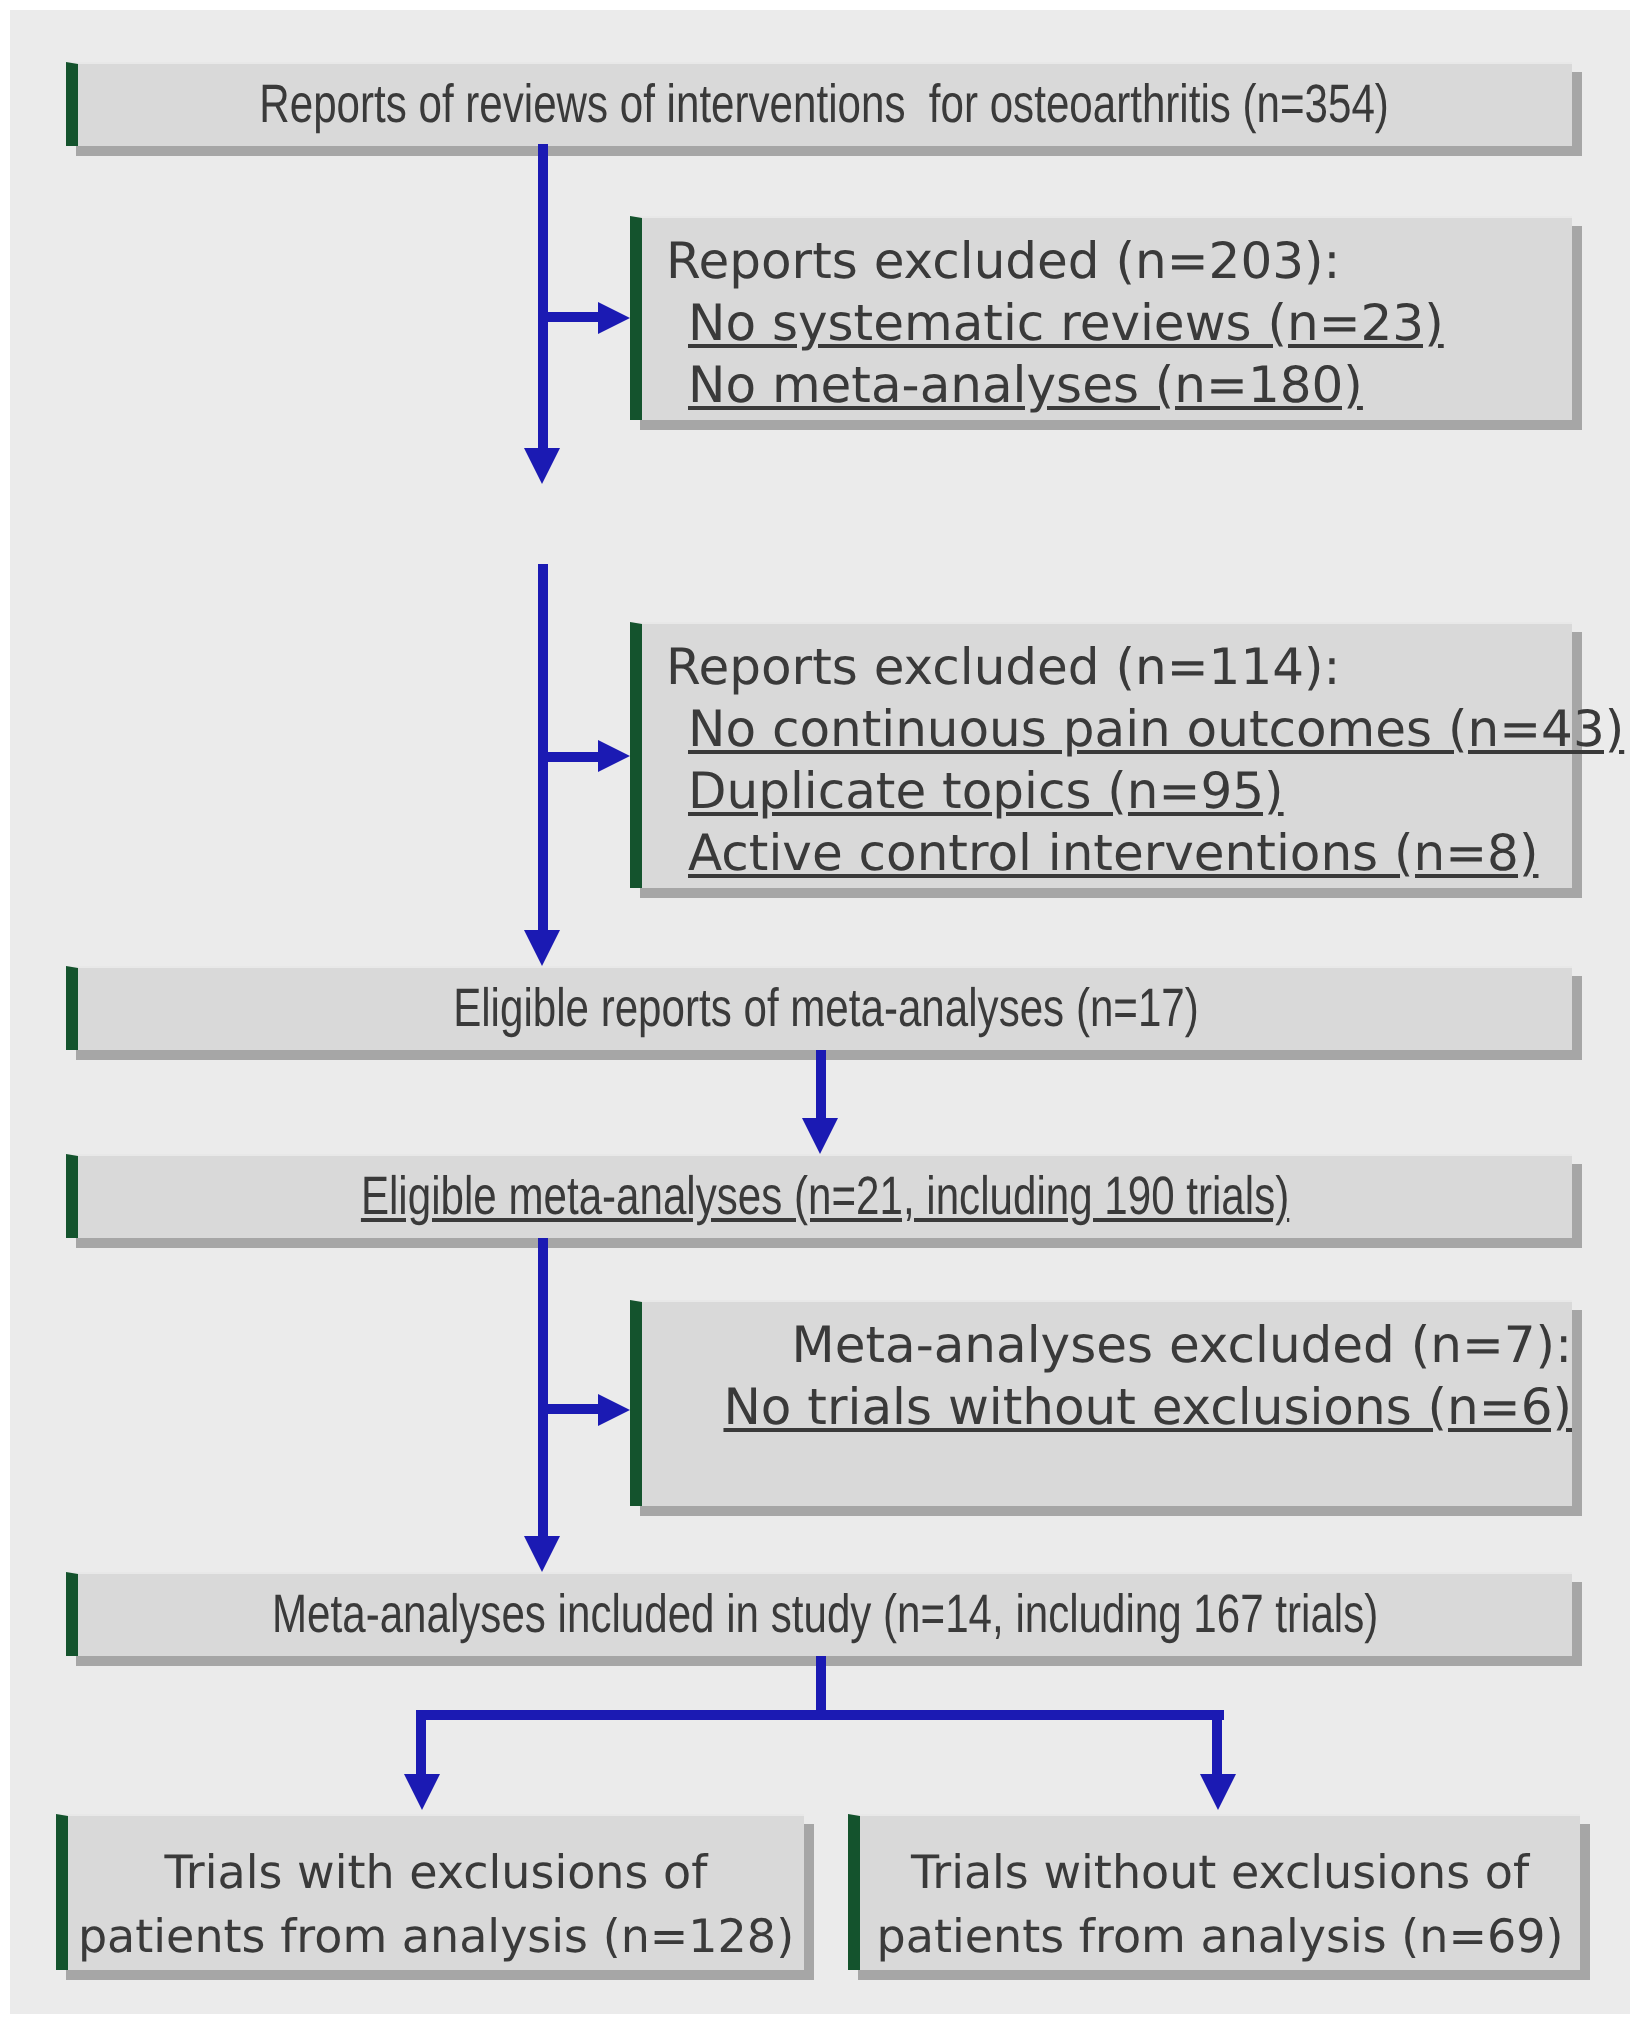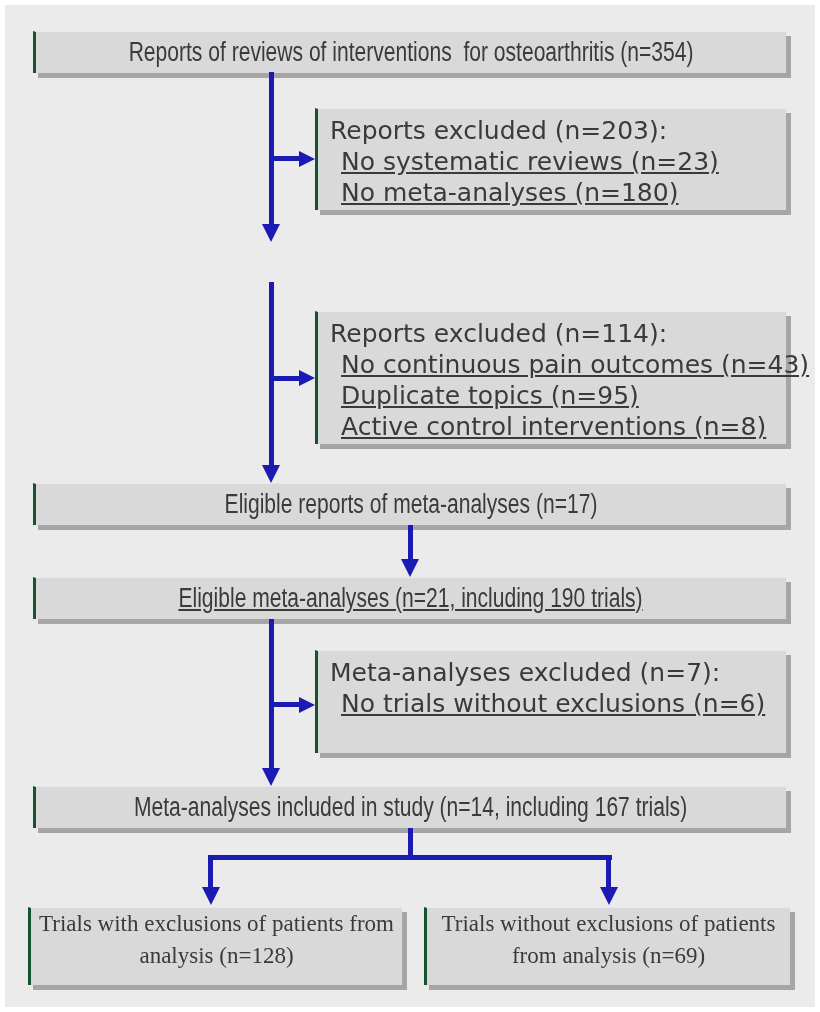--- a/index.html
+++ b/index.html
@@ -18,21 +18,21 @@
     color:var(--text);
   }
   .stage{position:relative;width:820px;height:1012px;background:var(--frame);overflow:hidden;}
   .panel{position:absolute;left:5px;top:5px;right:5px;bottom:5px;background:var(--bg);}
 
   .box{
     position:absolute;
     background:var(--boxfill);
     box-shadow:5px 5px 0 var(--boxshadow);
     border-top:1px solid #e8e8e8;
-    border-left:3px solid #14532d;
+    border-left:6px solid #14532d;
     box-sizing:border-box;
   }
   .main{
     display:flex;align-items:center;justify-content:center;
   }
   .main .lbl{
     font-family:"Liberation Sans","DejaVu Sans",sans-serif;
     font-size:27px;
     white-space:pre;
     transform:scaleX(0.78);
@@ -41,22 +41,22 @@
   }
   .side{
     font-size:25px;
     line-height:31px;
     padding:6px 0 0 12px;
     box-sizing:border-box;
   }
   .side .item{padding-left:11px;white-space:nowrap;text-decoration:underline;}
   .side .ttl{white-space:nowrap;}
   .bottom{
-    display:flex;flex-direction:column;align-items:center;justify-content:flex-start;
-    font-size:23px;line-height:32px;text-align:center;font-family:Liberation Serif, serif;
+    display:flex;flex-direction:column;align-items:center;justify-content:flex-end;
+    font-size:23px;line-height:32px;text-align:center;
   }
   .vline,.hline{position:absolute;background:var(--arrow);}
   .ah-down{
     position:absolute;width:0;height:0;
     border-left:9px solid transparent;
     border-right:9px solid transparent;
     border-top:18px solid var(--arrow);
   }
   .ah-right{
     position:absolute;width:0;height:0;
@@ -108,21 +108,21 @@
 
   <div class="box main" style="left:33px;top:577px;width:753px;height:42px;text-decoration:underline;">
     <span class="lbl">Eligible meta-analyses (n=21, including 190 trials)</span>
   </div>
 
   <div class="vline" style="left:269px;top:619px;width:5px;height:151px;"></div>
   <div class="ah-down" style="left:262px;top:768px;"></div>
   <div class="hline" style="left:269px;top:702px;width:30px;height:5px;"></div>
   <div class="ah-right" style="left:299px;top:697px;"></div>
 
-  <div class="box side" style="left:315px;top:650px;width:471px;height:103px;">
+  <div class="box side" style="left:315px;top:650px;width:471px;height:103px;text-align:right;">
     <div class="ttl">Meta-analyses excluded (n=7):</div>
     <div class="item">No trials without exclusions (n=6)</div>
   </div>
 
   <div class="box main" style="left:33px;top:786px;width:753px;height:42px;">
     <span class="lbl">Meta-analyses included in study (n=14, including 167 trials)</span>
   </div>
 
   <div class="vline" style="left:408px;top:828px;width:5px;height:30px;"></div>
   <div class="hline" style="left:208px;top:855px;width:404px;height:5px;"></div>

